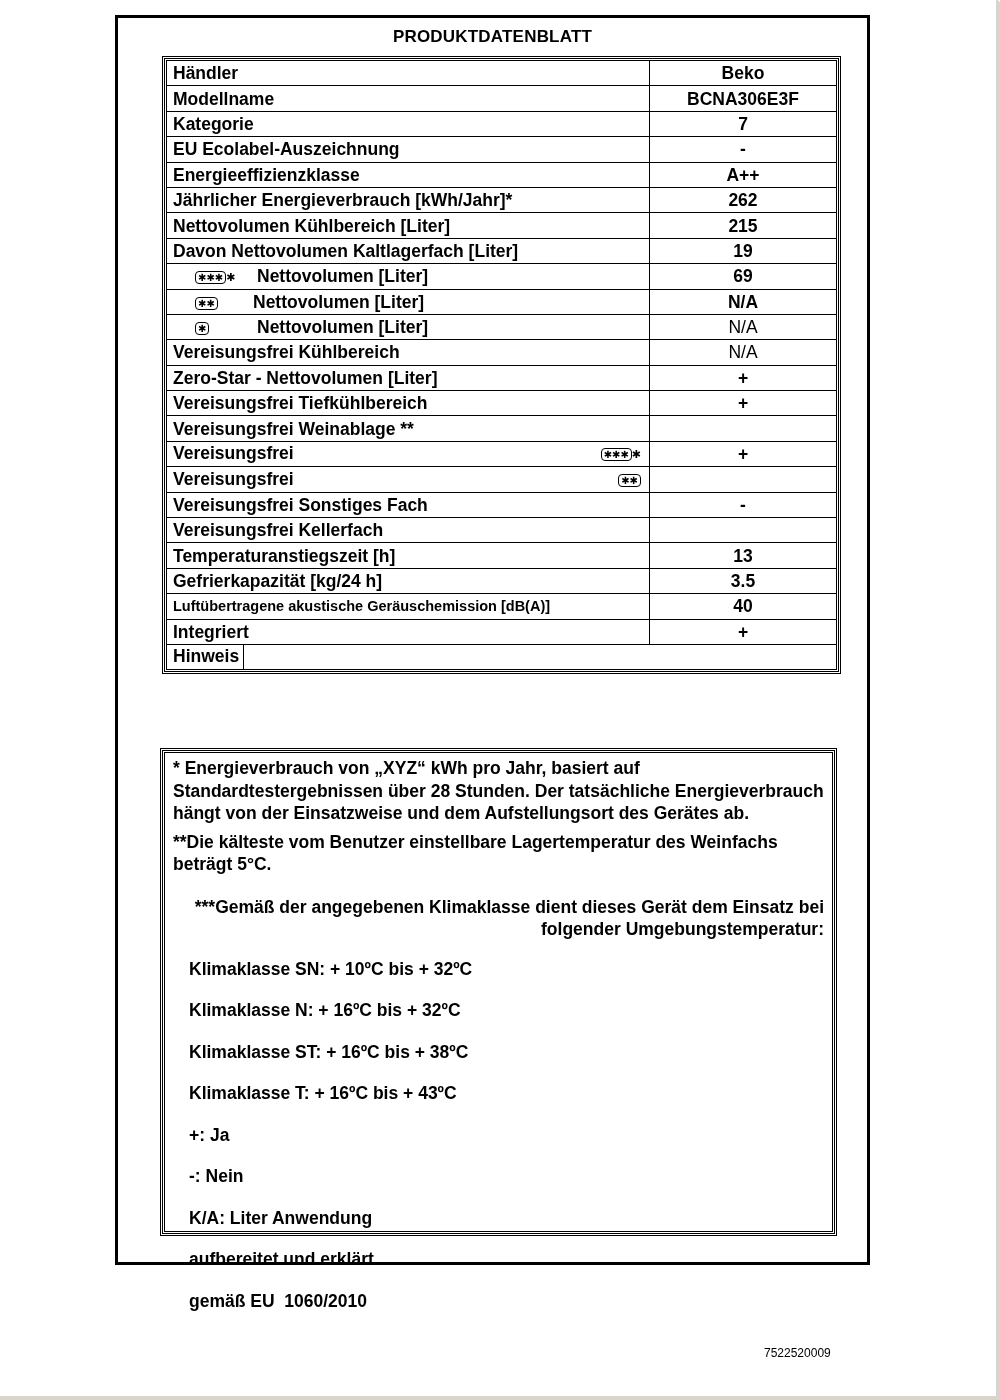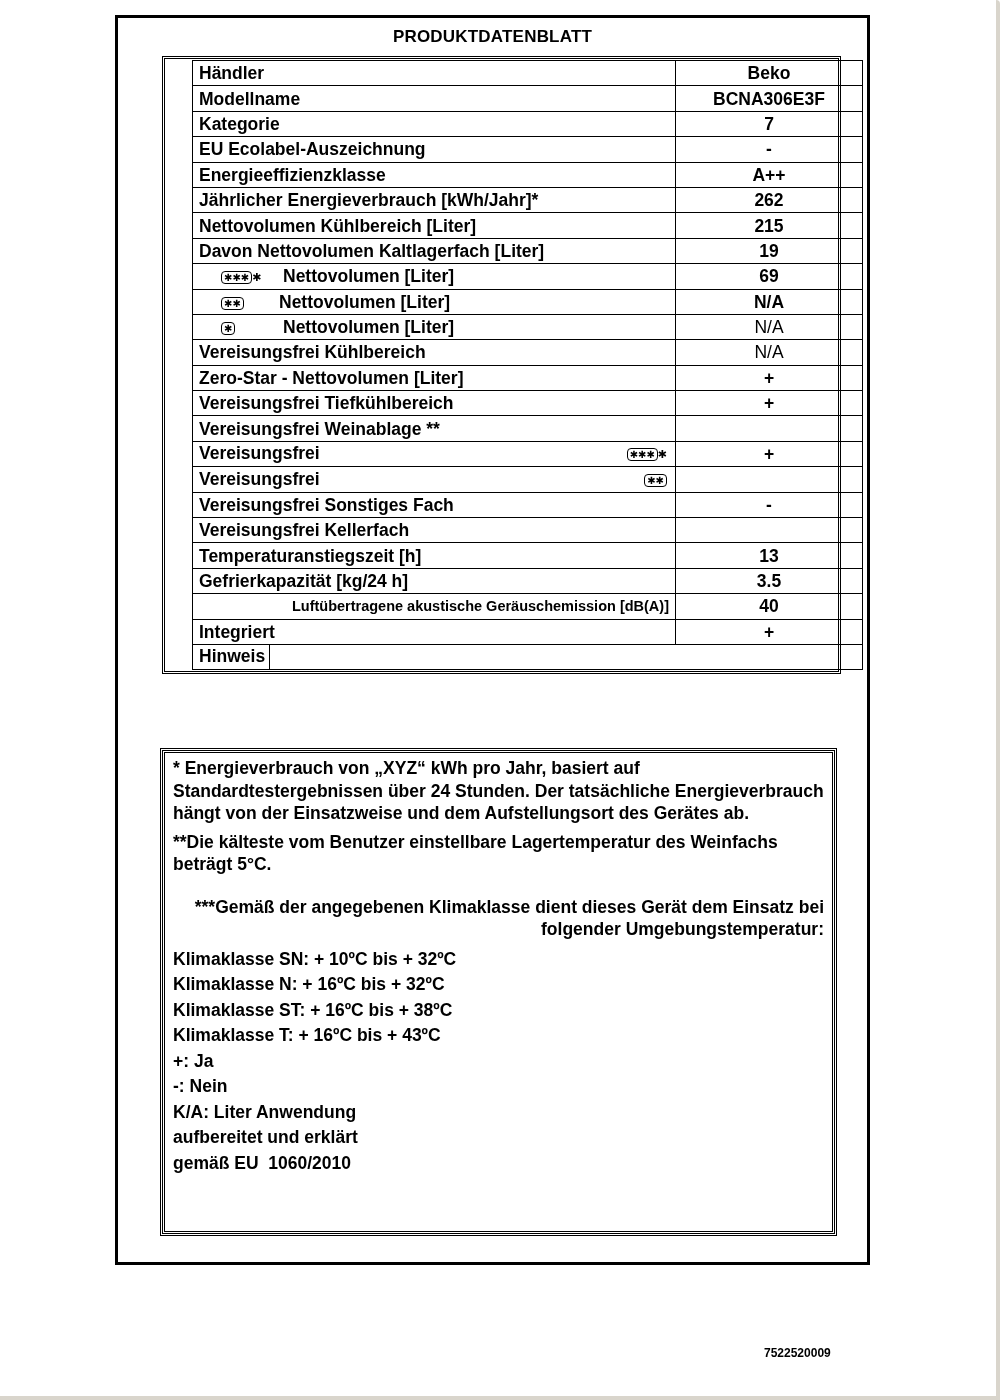--- a/index.html
+++ b/index.html
@@ -3,36 +3,36 @@
 <meta charset="utf-8">
 <style>
   html, body { margin:0; padding:0; }
   body { width:1000px; height:1400px; background:#ffffff; position:relative; overflow:hidden;
          font-family:"Liberation Sans", sans-serif; color:#000; }
   .page-edge-right { position:absolute; right:0; top:0; width:4px; height:1400px; background:#d9d5cc; border-radius:0 6px 0 0; }
   .page-edge-bottom { position:absolute; left:0; bottom:0; width:1000px; height:4px; background:#d9d5cc; }
   .outer { position:absolute; left:115px; top:15px; width:749px; height:1244px; border:3px solid #000; }
   .title { position:absolute; left:0; right:0; top:9px; text-align:center; font-weight:bold; font-size:17px; letter-spacing:0.2px; }
   .tbl-wrap { position:absolute; left:44px; top:38px; width:671px; border:3px double #000; padding:1px; }
-  table.dt { border-collapse:collapse; width:100%; table-layout:fixed;margin-left:26px; }
+  table.dt { border-collapse:collapse; width:100%; table-layout:fixed; }
   table.dt td { border:1.5px solid #000; font-weight:bold; font-size:17.5px; height:24.4px; padding:0 6px; line-height:22px; white-space:nowrap; overflow:hidden; }
   table.dt td.val { text-align:center; width:174px; }
   table.dt td.val.normal { font-weight:normal; }
-  table.dt td.small { font-size:14.5px;text-align:right; }
+  table.dt td.small { font-size:14.5px; }
   .star-box { display:inline-block; border:1px solid #000; border-radius:4px; font-size:10px; line-height:11px; padding:0 2px; vertical-align:middle; font-weight:normal; }
   .star-extra { font-size:11px; font-weight:normal; vertical-align:middle; }
   .indent { display:inline-block; }
   .right-icon { float:right; margin-right:2px; }
   .hint-cell { padding:0 !important; }
   .hint-label { display:inline-block; padding:0 4px 0 6px; border-right:1.5px solid #000; height:24px; }
   .notes { position:absolute; left:42px; top:730px; width:669px; height:480px; border:3px double #000; padding:1px; }
   .notes-inner { border:1.5px solid #000; height:100%; box-sizing:border-box; padding:4px 8px; font-weight:bold; font-size:17.5px; line-height:22.5px; }
   .notes-inner p { margin:0 0 6px 0; }
-  .notes-inner .line { margin:0; line-height:25.5px; }
-  .docnum { position:absolute; left:764px; top:1346px; font-weight:bold; font-size:12px; }
+  .notes-inner .line { margin:16px; line-height:25.5px; }
+  .docnum { position:absolute; left:764px; top:1346px; font-weight:normal; font-size:12px; }
 </style>
 </head>
 <body>
 
 <div class="page-edge-right"></div>
 <div class="page-edge-bottom"></div>
 
 <div class="outer">
   <div class="title">PRODUKTDATENBLATT</div>
 
@@ -133,21 +133,21 @@
           </tr>
           <tr>
             <td colspan="2" class="hint-cell"><span class="hint-label">Hinweis</span><span></span></td>
           </tr>
         </tbody>
     </table>
   </div>
 
   <div class="notes">
     <div class="notes-inner">
-      <p>* Energieverbrauch von „XYZ“ kWh pro Jahr, basiert auf Standardtestergebnissen über 24 Stunden. Der tatsächliche Energieverbrauch hängt von der Einsatzweise und dem Aufstellungsort des Gerätes ab.</p>
+      <p>* Energieverbrauch von „XYZ“ kWh pro Jahr, basiert auf Standardtestergebnissen über 28 Stunden. Der tatsächliche Energieverbrauch hängt von der Einsatzweise und dem Aufstellungsort des Gerätes ab.</p>
       <p>**Die kälteste vom Benutzer einstellbare Lagertemperatur des Weinfachs beträgt 5°C.</p>
       <p style="margin-top:20px;white-space:pre-wrap;text-align:right;"> ***Gemäß der angegebenen Klimaklasse dient dieses Gerät dem Einsatz bei folgender Umgebungstemperatur:</p>
       <div>
         <div class="line">Klimaklasse SN: + 10ºC bis + 32ºC</div>
         <div class="line">Klimaklasse N: + 16ºC bis + 32ºC</div>
         <div class="line">Klimaklasse ST: + 16ºC bis + 38ºC</div>
         <div class="line">Klimaklasse T: + 16ºC bis + 43ºC</div>
       </div>
       <div>
         <div class="line">+: Ja</div>

